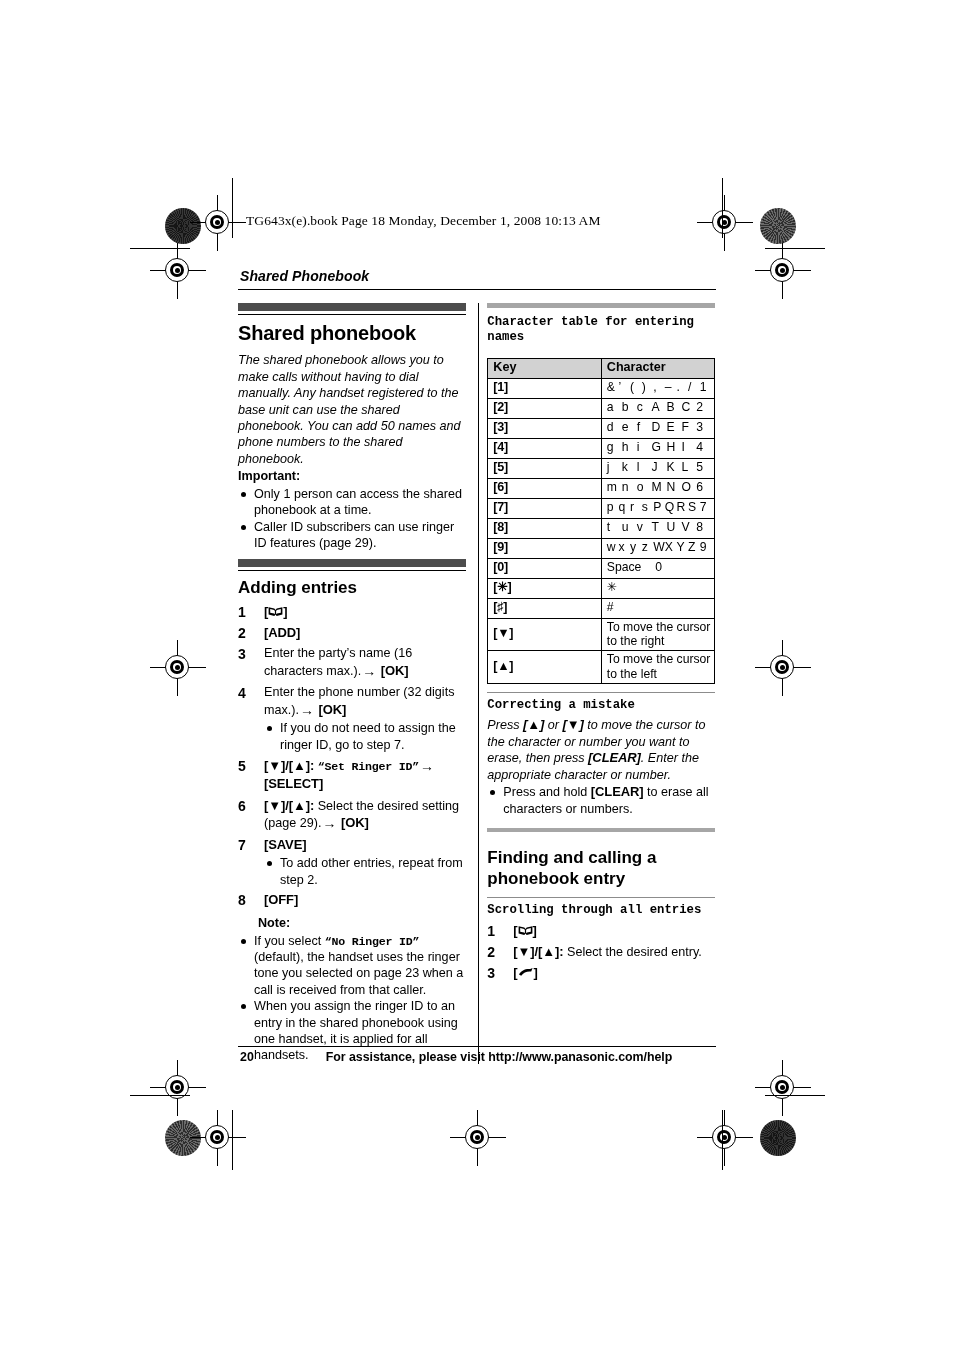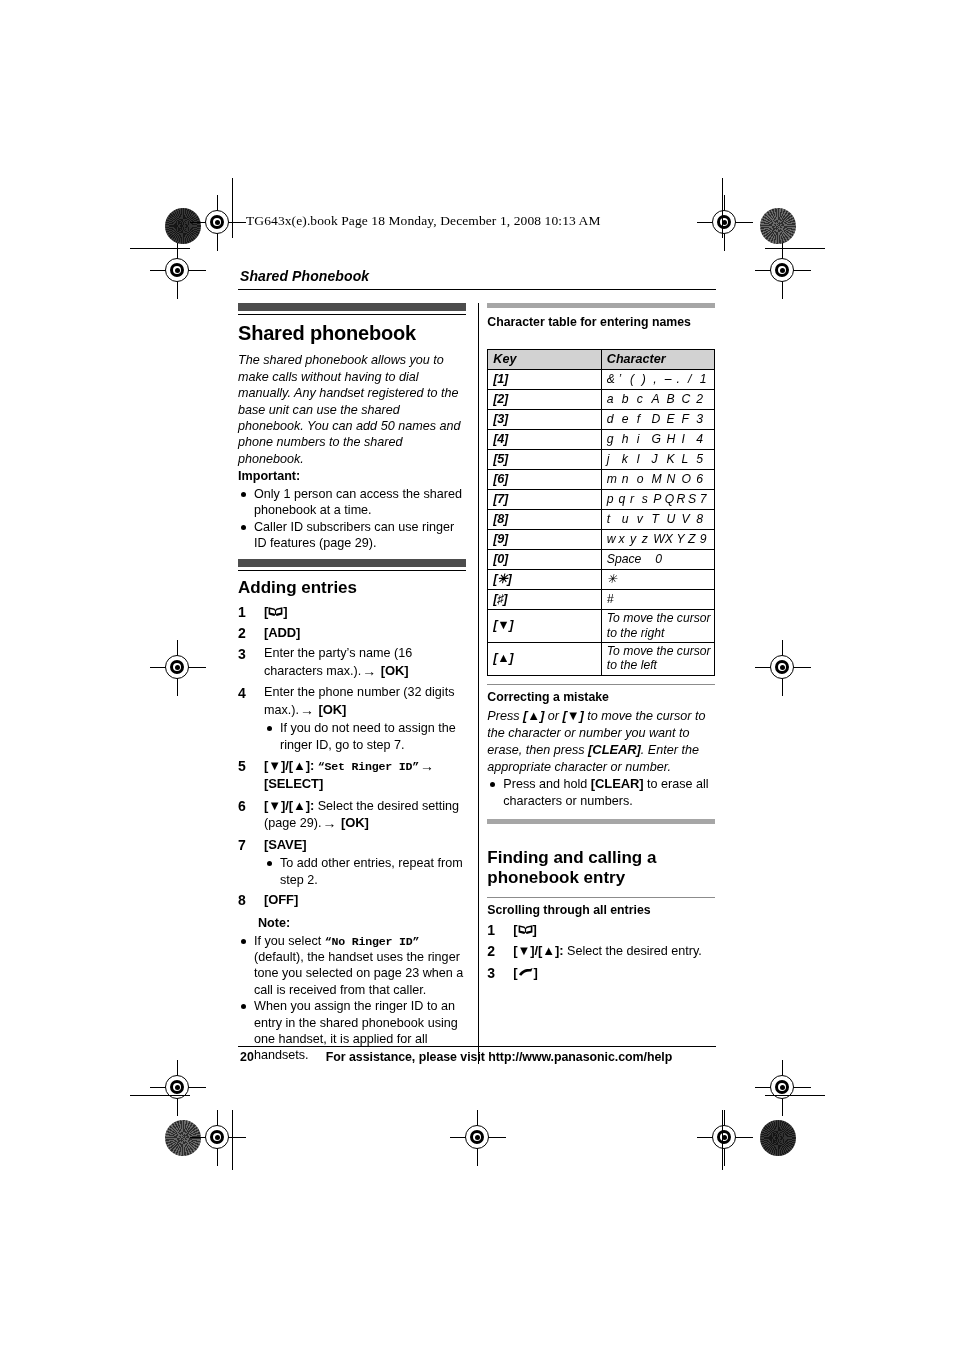--- a/index.html
+++ b/index.html
@@ -161,20 +161,21 @@
     font-size: 17px;
     font-weight: bold;
     margin: 7px 0 4px 0;
     line-height: 1.2;
   }
   h3.subsub {
     font-size: 12.3px;
     font-weight: bold;
     margin: 5px 0 3px 0;
     line-height: 1.25;
+    font-family: Liberation Mono, monospace;
   }
 
   p.body {
     font-size: 12.6px;
     line-height: 1.305;
     margin: 0 0 0 0;
     font-style: italic;
   }
   .lead {
     margin-bottom: 2px;
@@ -263,23 +264,22 @@
     width: 16px;
     height: 11px;
     vertical-align: -1px;
     position: relative;
   }
 
   
   table.chartab {
     border-collapse: collapse;
     width: 100%;
-    margin-top: 19px;
+    margin-top: 12px;
     table-layout: fixed;
-    font-style: italic;
   }
   table.chartab th,
   table.chartab td {
     border: 1.2px solid #000;
     font-size: 12.2px;
     padding: 1px 3px 2px 5px;
     line-height: 1.18;
     vertical-align: middle;
     height: 16px;
   }
@@ -723,21 +723,21 @@
       <div style="height:8px"></div>
       <div class="rule-gray-thin"></div>
       <h3 class="subsub">Correcting a mistake</h3>
       <p class="body"><span>Press </span><span class="key">[▲]</span><span> or </span><span class="key">[▼]</span><span> to move the cursor to the character or number you want to erase, then press </span><span class="key">[CLEAR]</span><span>. Enter the appropriate character or number.</span></p>
       <ul class="bullets">
         <li><span>Press and hold </span><span class="key">[CLEAR]</span><span> to erase all characters or numbers.</span></li>
       </ul>
 
       <div style="height:10px"></div>
       <div class="bar-gray"></div>
-      <h2 class="sub" style="margin-top:24px; margin-bottom:8px;">Finding and calling a phonebook entry</h2>
+      <h2 class="sub" style="margin-top:16px; margin-bottom:8px;">Finding and calling a phonebook entry</h2>
 
       <div class="rule-gray-thin"></div>
       <h3 class="subsub">Scrolling through all entries</h3>
 
       <ol class="steps">
         <li>
           <span class="num">1</span>
           <span class="key">[<svg class="bookicon" viewBox="0 0 15 11">
                 <path d="M0.6 1.2 L6.3 2.6 L7.5 4.0 L8.7 2.6 L14.4 1.2 L14.4 8.6 L8.7 9.9 L7.5 8.6 L6.3 9.9 L0.6 8.6 Z" fill="#000"></path>
                 <path d="M2.2 3.0 L6.1 4.0 L6.9 4.9 L6.9 8.3 L6.1 7.6 L2.2 6.8 Z" fill="#fff"></path>

